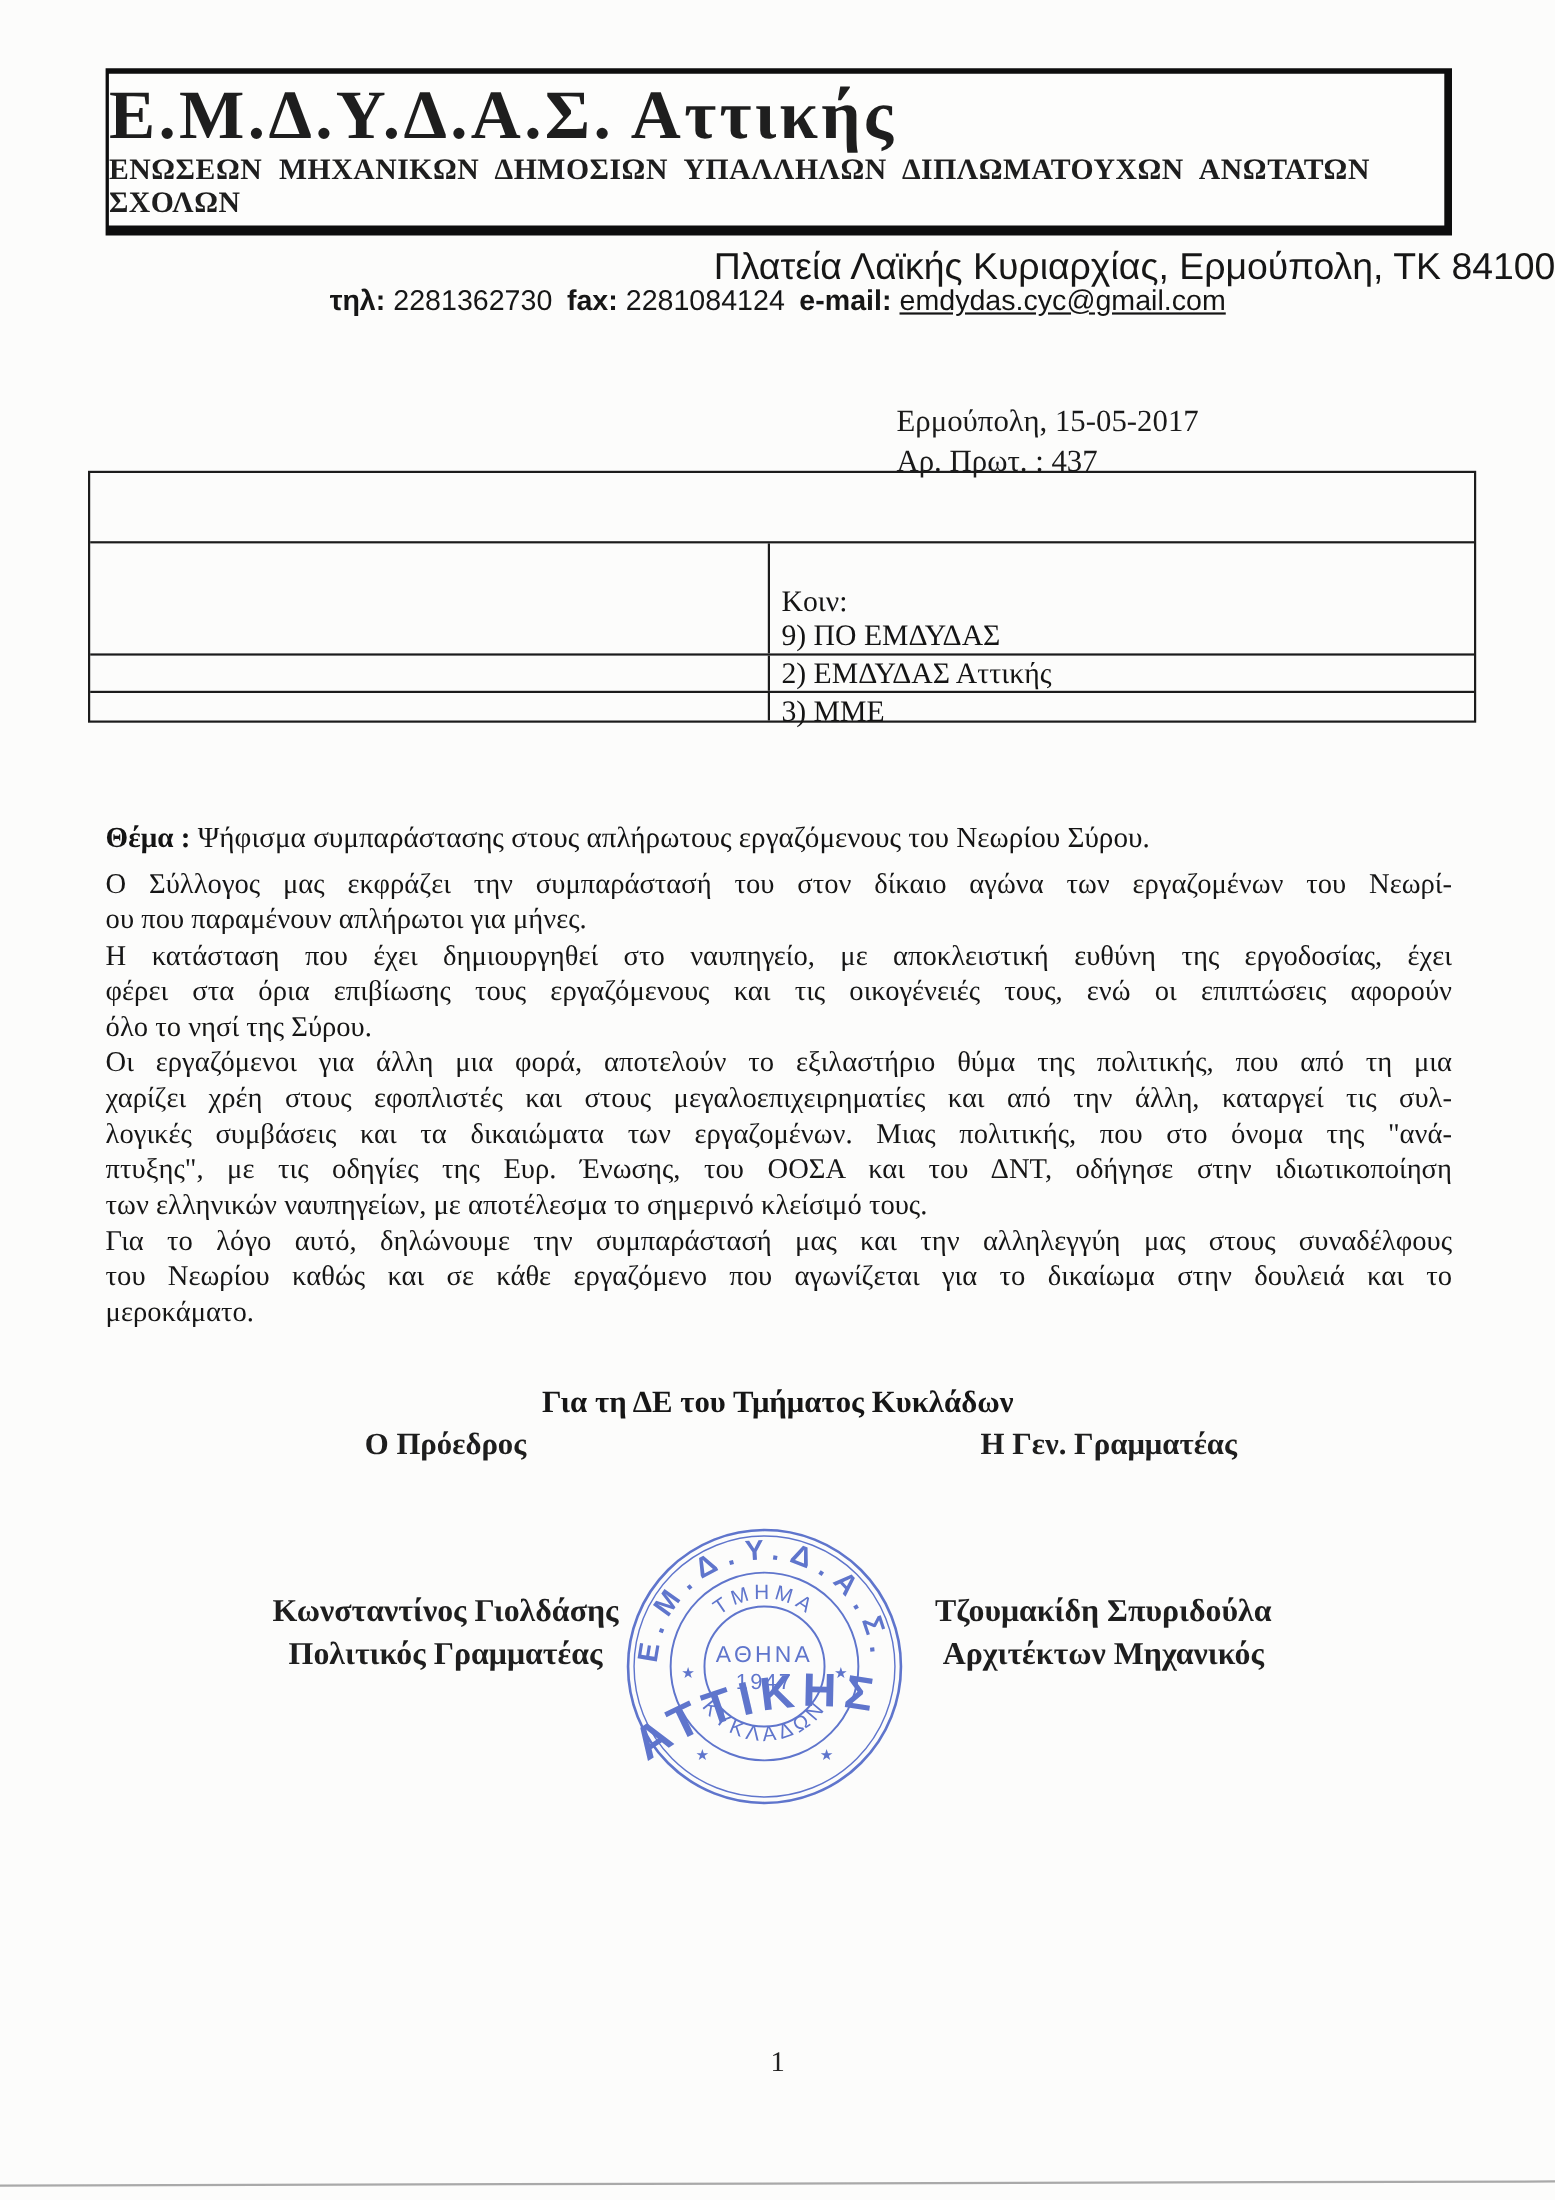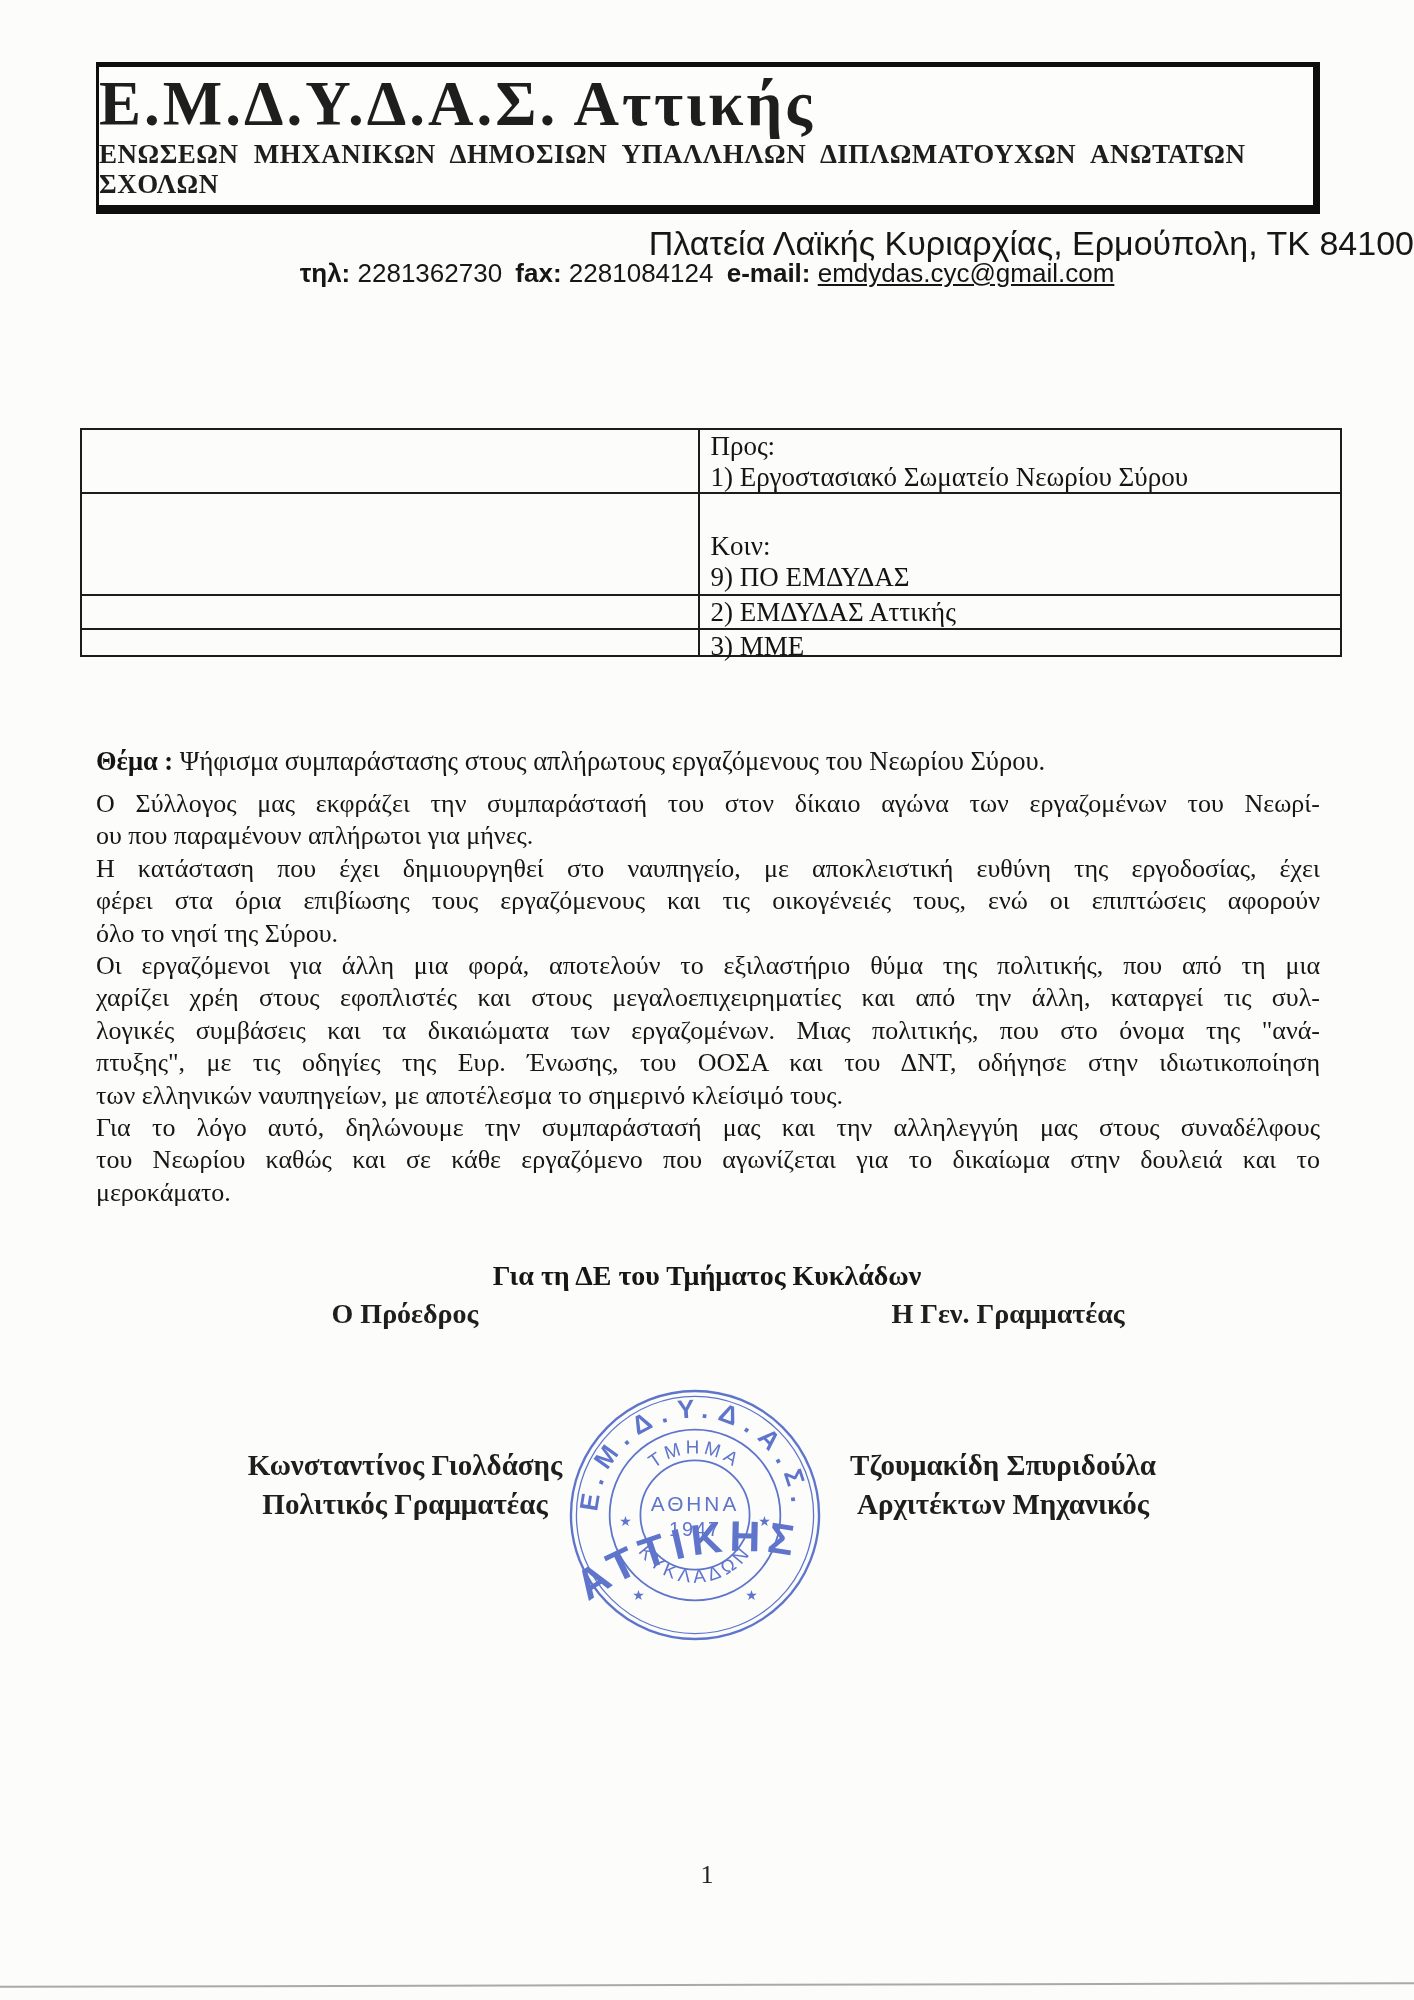--- a/index.html
+++ b/index.html
@@ -90,28 +90,28 @@
   <div class="addr">Πλατεία Λαϊκής Κυριαρχίας, Ερμούπολη, ΤΚ 84100</div>
   <div class="contactline">
     <span class="lbl">τηλ:</span>
     <span>2281362730</span>
     <span class="lbl gap">fax:</span>
     <span>2281084124</span>
     <span class="lbl gap">e-mail:</span>
     <a href="#" class="email">emdydas.cyc@gmail.com</a>
   </div>
 
+  <div class="meta">
+    <div>Ερμούπολη, 15-05-2017</div>
+    <div>Αρ. Πρωτ. : 437</div>
+  </div>
 
   <div class="rtable">
     <div class="trow r1">
       <div class="tleft"></div>
-      <div class="tright">
-        <div>Προς:</div>
-        <div>1) Εργοστασιακό Σωματείο  Νεωρίου Σύρου</div>
-      </div>
     </div>
     <div class="trow r2">
       <div class="tleft"></div>
       <div class="tright">
         <div class="spacer34"></div>
         <div>Κοιν:</div>
         <div>9) ΠΟ ΕΜΔΥΔΑΣ</div>
       </div>
     </div>
     <div class="trow r3">

